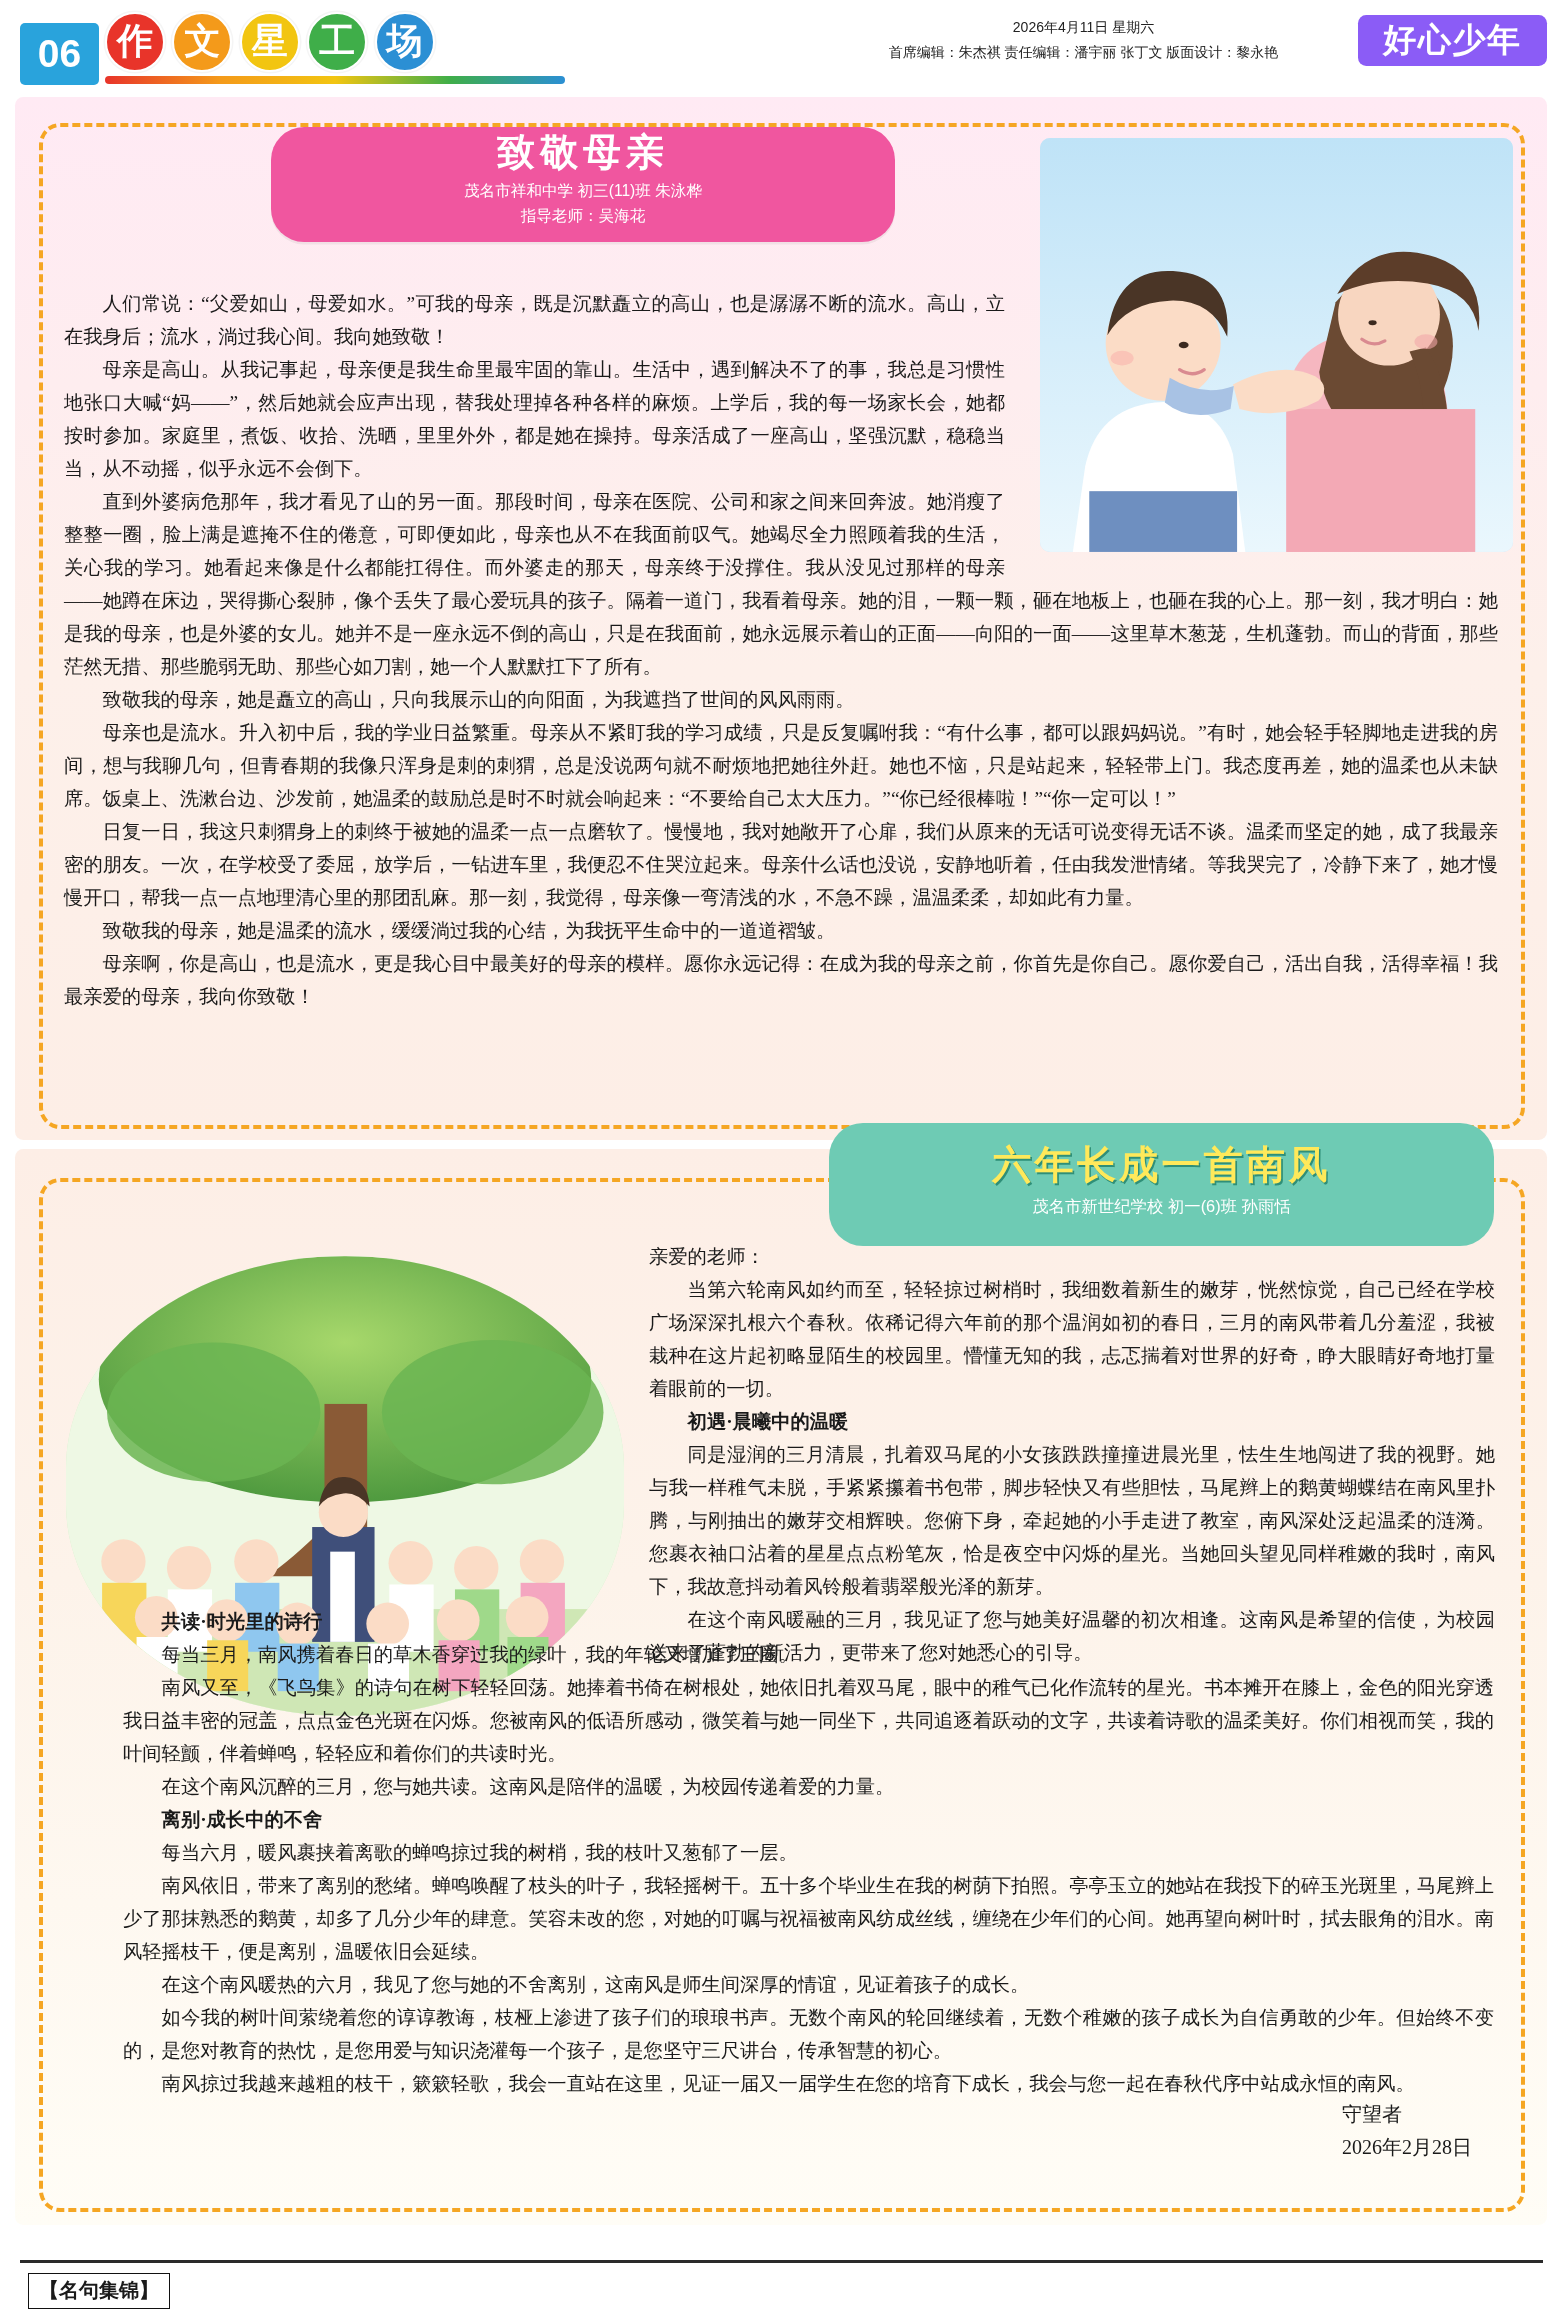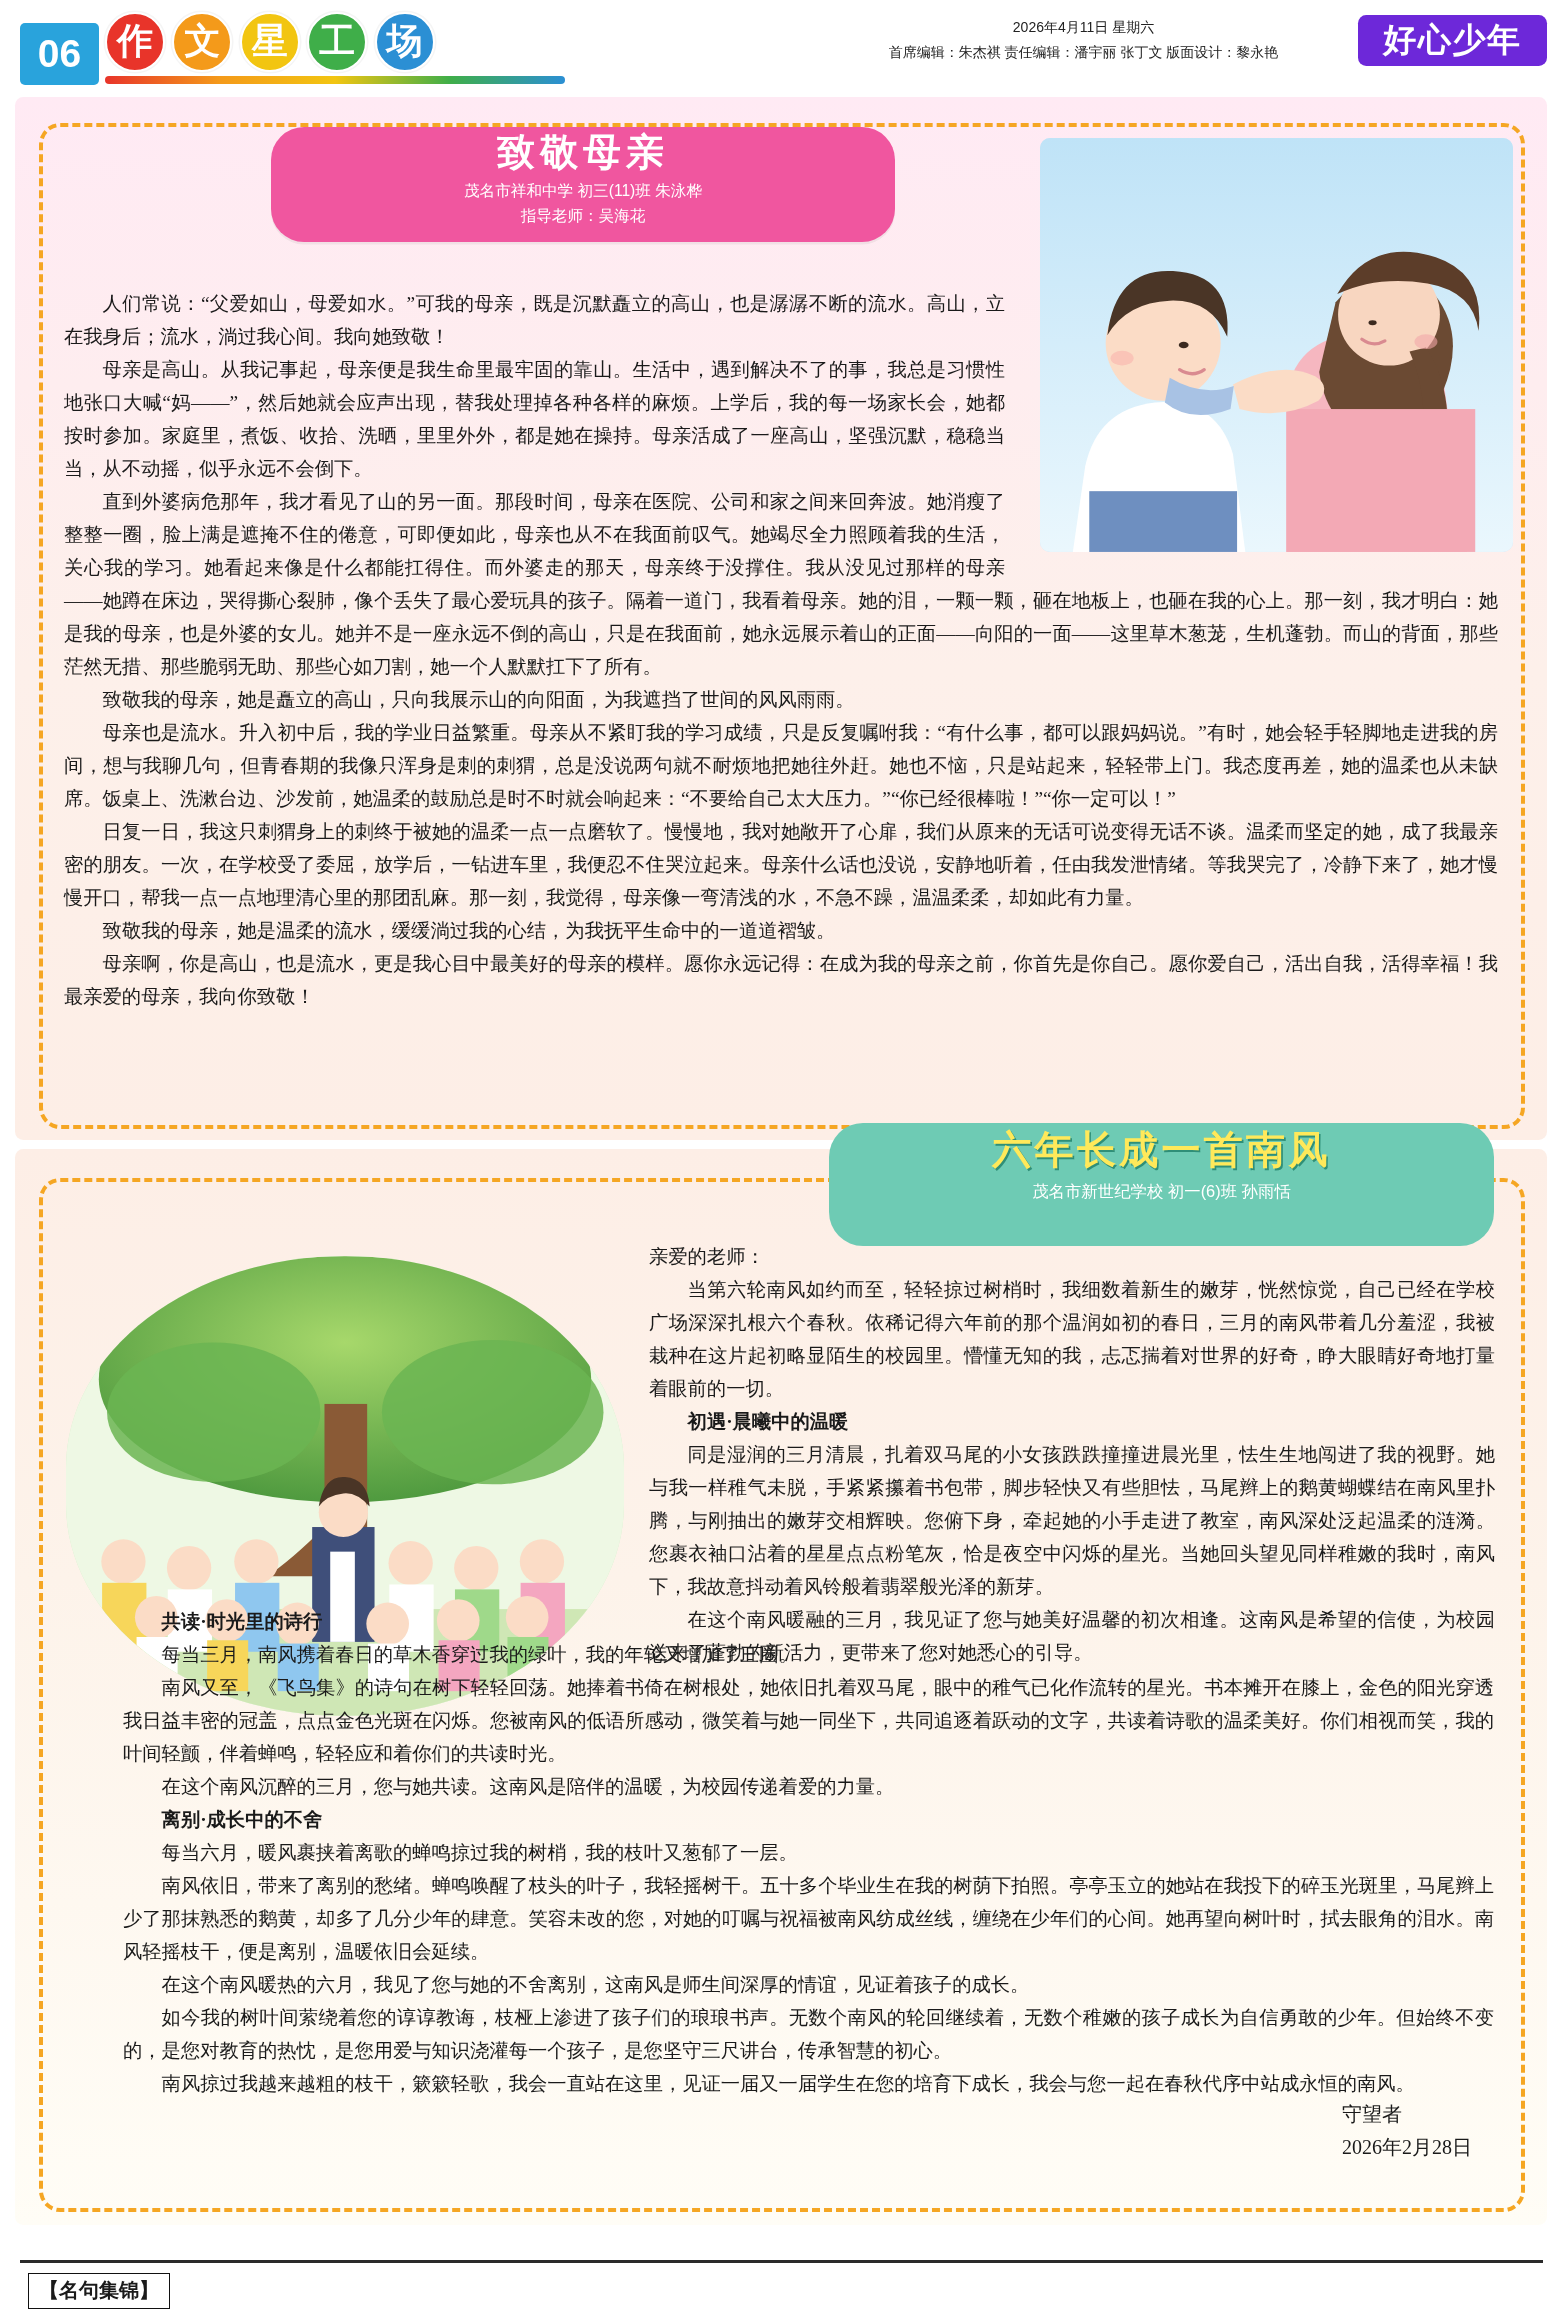--- a/index.html
+++ b/index.html
@@ -31,21 +31,21 @@
     box-shadow:0 0 0 1.6px rgba(0,0,0,0.04);
   }
   .hdr-underline{position:absolute;left:105px;top:76px;width:460px;height:8.2px;border-radius:4.1px;}
   .hdr-meta{
     position:absolute;left:821px;top:15px;width:525px;
     text-align:center;font-family:"Liberation Sans","DejaVu Sans",sans-serif;
     font-size:14px;line-height:25px;color:#222;
   }
   .brand{
     position:absolute;right:15px;top:15px;width:189px;height:51px;
-    background:#6d28d9;border-radius:8.2px;color:#fff;
+    background:#8b5cf6;border-radius:8.2px;color:#fff;
     display:flex;align-items:center;justify-content:center;
     font-family:"Liberation Sans","DejaVu Sans",sans-serif;
     font-size:33px;font-weight:bold;letter-spacing:1.6px;
   }
 
   
   .art1{
     position:absolute;left:15px;top:97px;width:1532px;height:1043px;
     background:linear-gradient(180deg,#ffeaf4 0%,#fdf0ea 55%,#fdeee6 100%);
     border-radius:8.2px;
@@ -83,21 +83,21 @@
     background:linear-gradient(180deg,#fdeee6 0%,#fdf3ea 40%,#fffdf6 100%);
     border-radius:8.2px;
   }
   .d2{left:39px;top:1178px;width:1478px;height:1026px;}
 
   .title2{
     position:absolute;left:829px;top:1123px;width:665px;height:123px;
     background:#6ecbb4;border-radius:34px;color:#fff;text-align:center;
   }
   .title2 h1{
-    margin:0;font-size:39px;letter-spacing:3.3px;
+    margin:0;padding-top:15px;font-size:39px;letter-spacing:3.3px;
     font-family:"Liberation Sans","DejaVu Sans",sans-serif;font-weight:bold;color:#ffe95a;
     text-shadow:1.6px 1.6px 0 #2f8f78;
   }
   .title2 .byline{font-size:16.4px;line-height:28px;font-family:"Liberation Sans","DejaVu Sans",sans-serif;}
 
   .photo2{
     position:absolute;left:66px;top:1256px;width:558px;height:460px;
     border-radius:50%/46%;overflow:hidden;background:#d4ecc8;
   }
 

